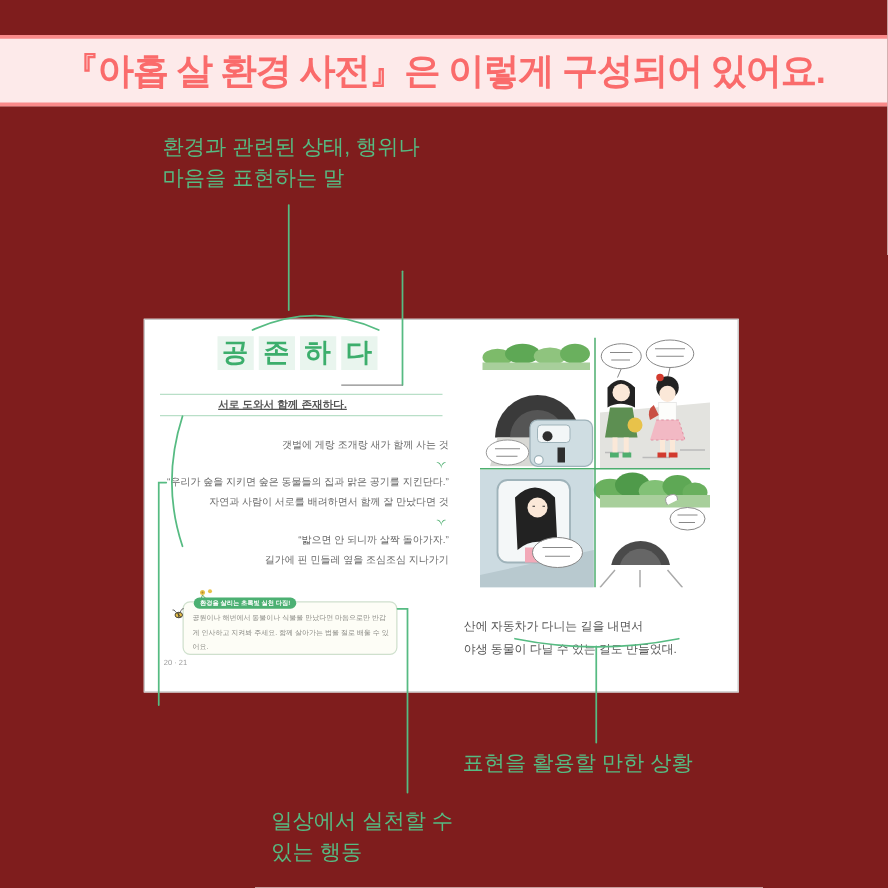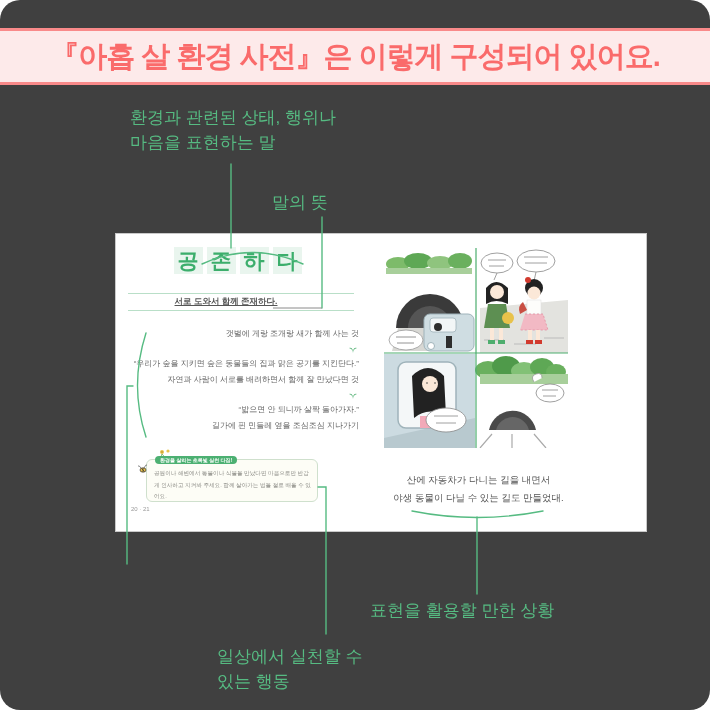--- a/index.html
+++ b/index.html
@@ -1,36 +1,36 @@
 <!DOCTYPE html>
 <html><head>
 <meta charset="utf-8">
 <style>
   * { margin:0; padding:0; box-sizing:border-box; }
   html,body { width:710px; height:710px; background:#ffffff; overflow:hidden;
               font-family:"Liberation Sans", sans-serif; }
-  .canvas { position:relative; width:710px; height:710px; background:#404040;border-radius:20px; }
+  .canvas { position:relative; width:710px; height:710px; background:#7f1d1d; }
 
   
   .banner { position:absolute; left:0; top:28px; width:710px; height:57px;
             background:#fdeaea; border-top:3px solid #f98a8a; border-bottom:3px solid #f98a8a;
             display:flex; align-items:center; justify-content:center; }
   .banner-title { font-size:29px; font-weight:800; color:#fa6b6b; letter-spacing:-1px; white-space:nowrap; }
 
   
   .annot { position:absolute; color:#56bb82; font-size:17px; line-height:1.45;
            text-align:left; white-space:pre-line; font-weight:500; }
   .annot-word-type   { left:130px; top:106px; width:240px; }
   .annot-meaning     { left:272px; top:191px; width:110px; }
   .annot-situations  { left:88px;  top:572px; width:200px; }
   .annot-actions     { left:217px; top:645px; width:220px; }
   .annot-usage       { left:370px; top:599px; width:240px; white-space:nowrap; }
 
   
-  .book { position:absolute; left:115px; top:233px; width:532px; height:299px;
+  .book { position:absolute; left:115px; top:255px; width:476px; height:299px;
           background:#ffffff; border:1px solid #c9c9c9; }
 
   
   .lp-title-row { position:absolute; left:0; top:13px; width:243px; text-align:center; }
   .title-char { display:inline-block; background:#e9f5ee; color:#3cae6c; font-size:21px;
                 font-weight:700; padding:2px 4px; margin:0 2px; line-height:1.1; }
   .lp-hr { position:absolute; left:12px; width:226px; height:0; border-top:1px solid #b9dfc8; }
   .lp-hr1 { top:59px; } .lp-hr2 { top:76px; }
   .lp-def { position:absolute; left:0; top:62px; width:220px; text-align:center;
             font-size:8.5px; font-weight:700; color:#555;text-decoration:underline; }
@@ -46,38 +46,37 @@
                font-size:5px; font-weight:700; border-radius:5px; padding:1px 5px; white-space:nowrap; }
   .tip-text { position:absolute; left:7px; top:8px; width:158px; font-size:5.6px;
               color:#8a8a84; line-height:2.1; }
   .tip-flower { position:absolute; left:10px; top:-12px; }
   .tip-bee { position:absolute; left:-10px; top:3px; }
 
   .lp-pagenum { position:absolute; left:15px; top:272px; font-size:6px; color:#999; }
 
   
   .comic { position:absolute; left:268px; top:14px; }
-  .rp-caption { position:absolute; left:255px; top:237px; width:215px; text-align:center;
+  .rp-caption { position:absolute; left:255px; top:237px; width:215px; 
                 font-size:9.5px; color:#555; line-height:1.85; white-space:pre-line; font-weight:500; }
 
   
   .overlay { position:absolute; left:0; top:0; width:710px; height:710px; pointer-events:none; }
 </style>
 </head>
 <body>
 
 <div class="canvas">
 
   <div class="banner">
     <div class="banner-title">『아홉 살 환경 사전』은 이렇게 구성되어 있어요.</div>
   </div>
 
   <div class="annot annot-word-type">환경과 관련된 상태, 행위나
 마음을 표현하는 말</div>
-  <div class="annot annot-meaning">말의 뜻</div>
   <div class="annot annot-actions">일상에서 실천할 수
 있는 행동</div>
   <div class="annot annot-usage">표현을 활용할 만한 상황</div>
 
   <div class="book">
 
     <div class="lp-title-row">
       <span class="title-char">공</span><span class="title-char">존</span><span class="title-char">하</span><span class="title-char">다</span>
     </div>
     <div class="lp-hr lp-hr1"></div>

